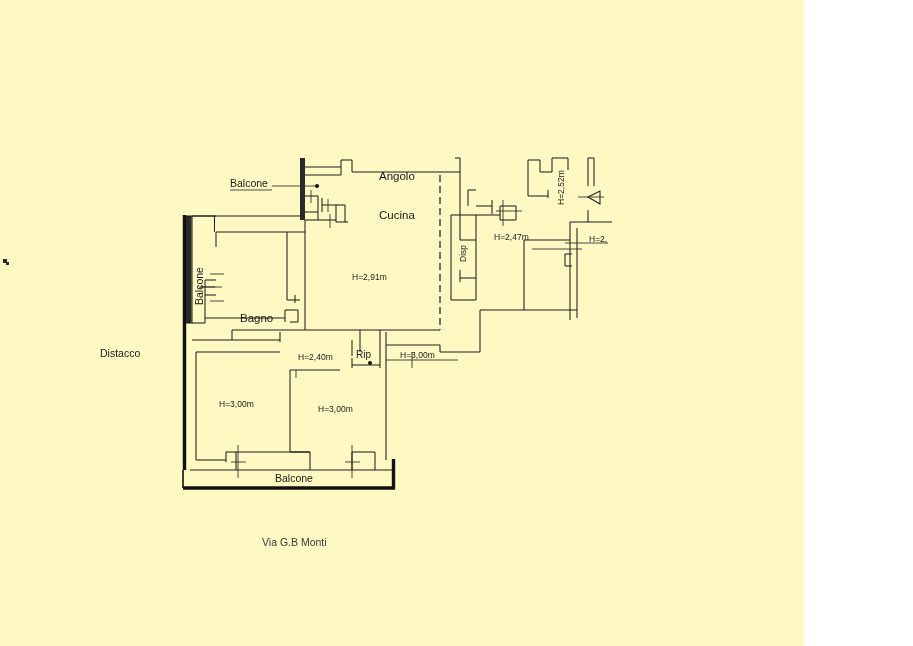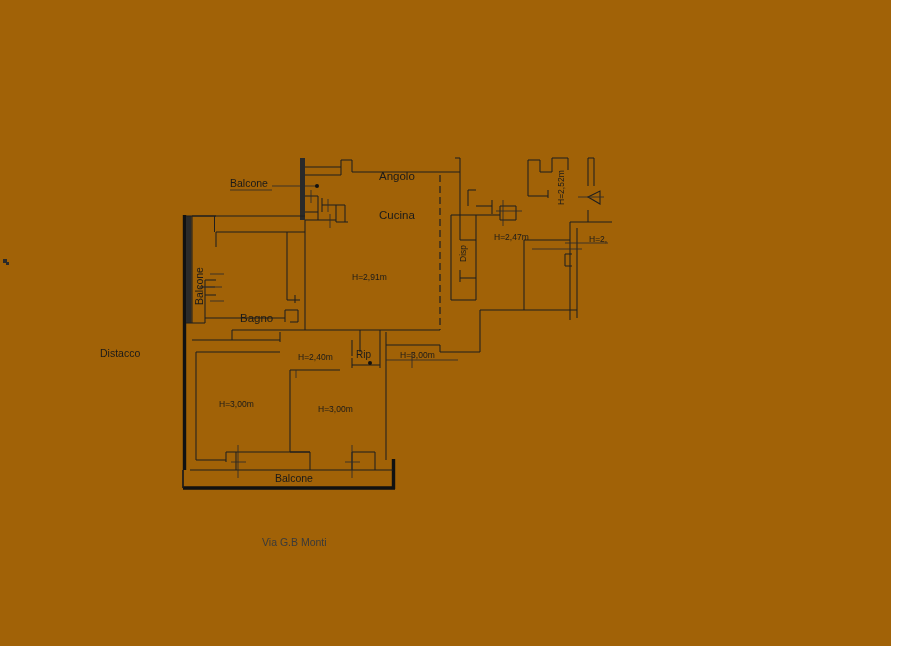--- a/index.html
+++ b/index.html
@@ -9,23 +9,23 @@
   }
   body {
     width: 913px;
     height: 646px;
     font-family: "Liberation Sans", sans-serif;
     overflow: hidden;
     position: relative;
   }
   #plan-root {
     position: relative;
-    width: 891px;
+    width: 804px;
     height: 646px;
-    background: #a16207;
+    background: #fef9c3;
     text-align: center;
   }
   svg#plan-svg {
     position: absolute;
     left: 0;
     top: 0;
     width: 913px;
     height: 646px;
     display: block;
   }

